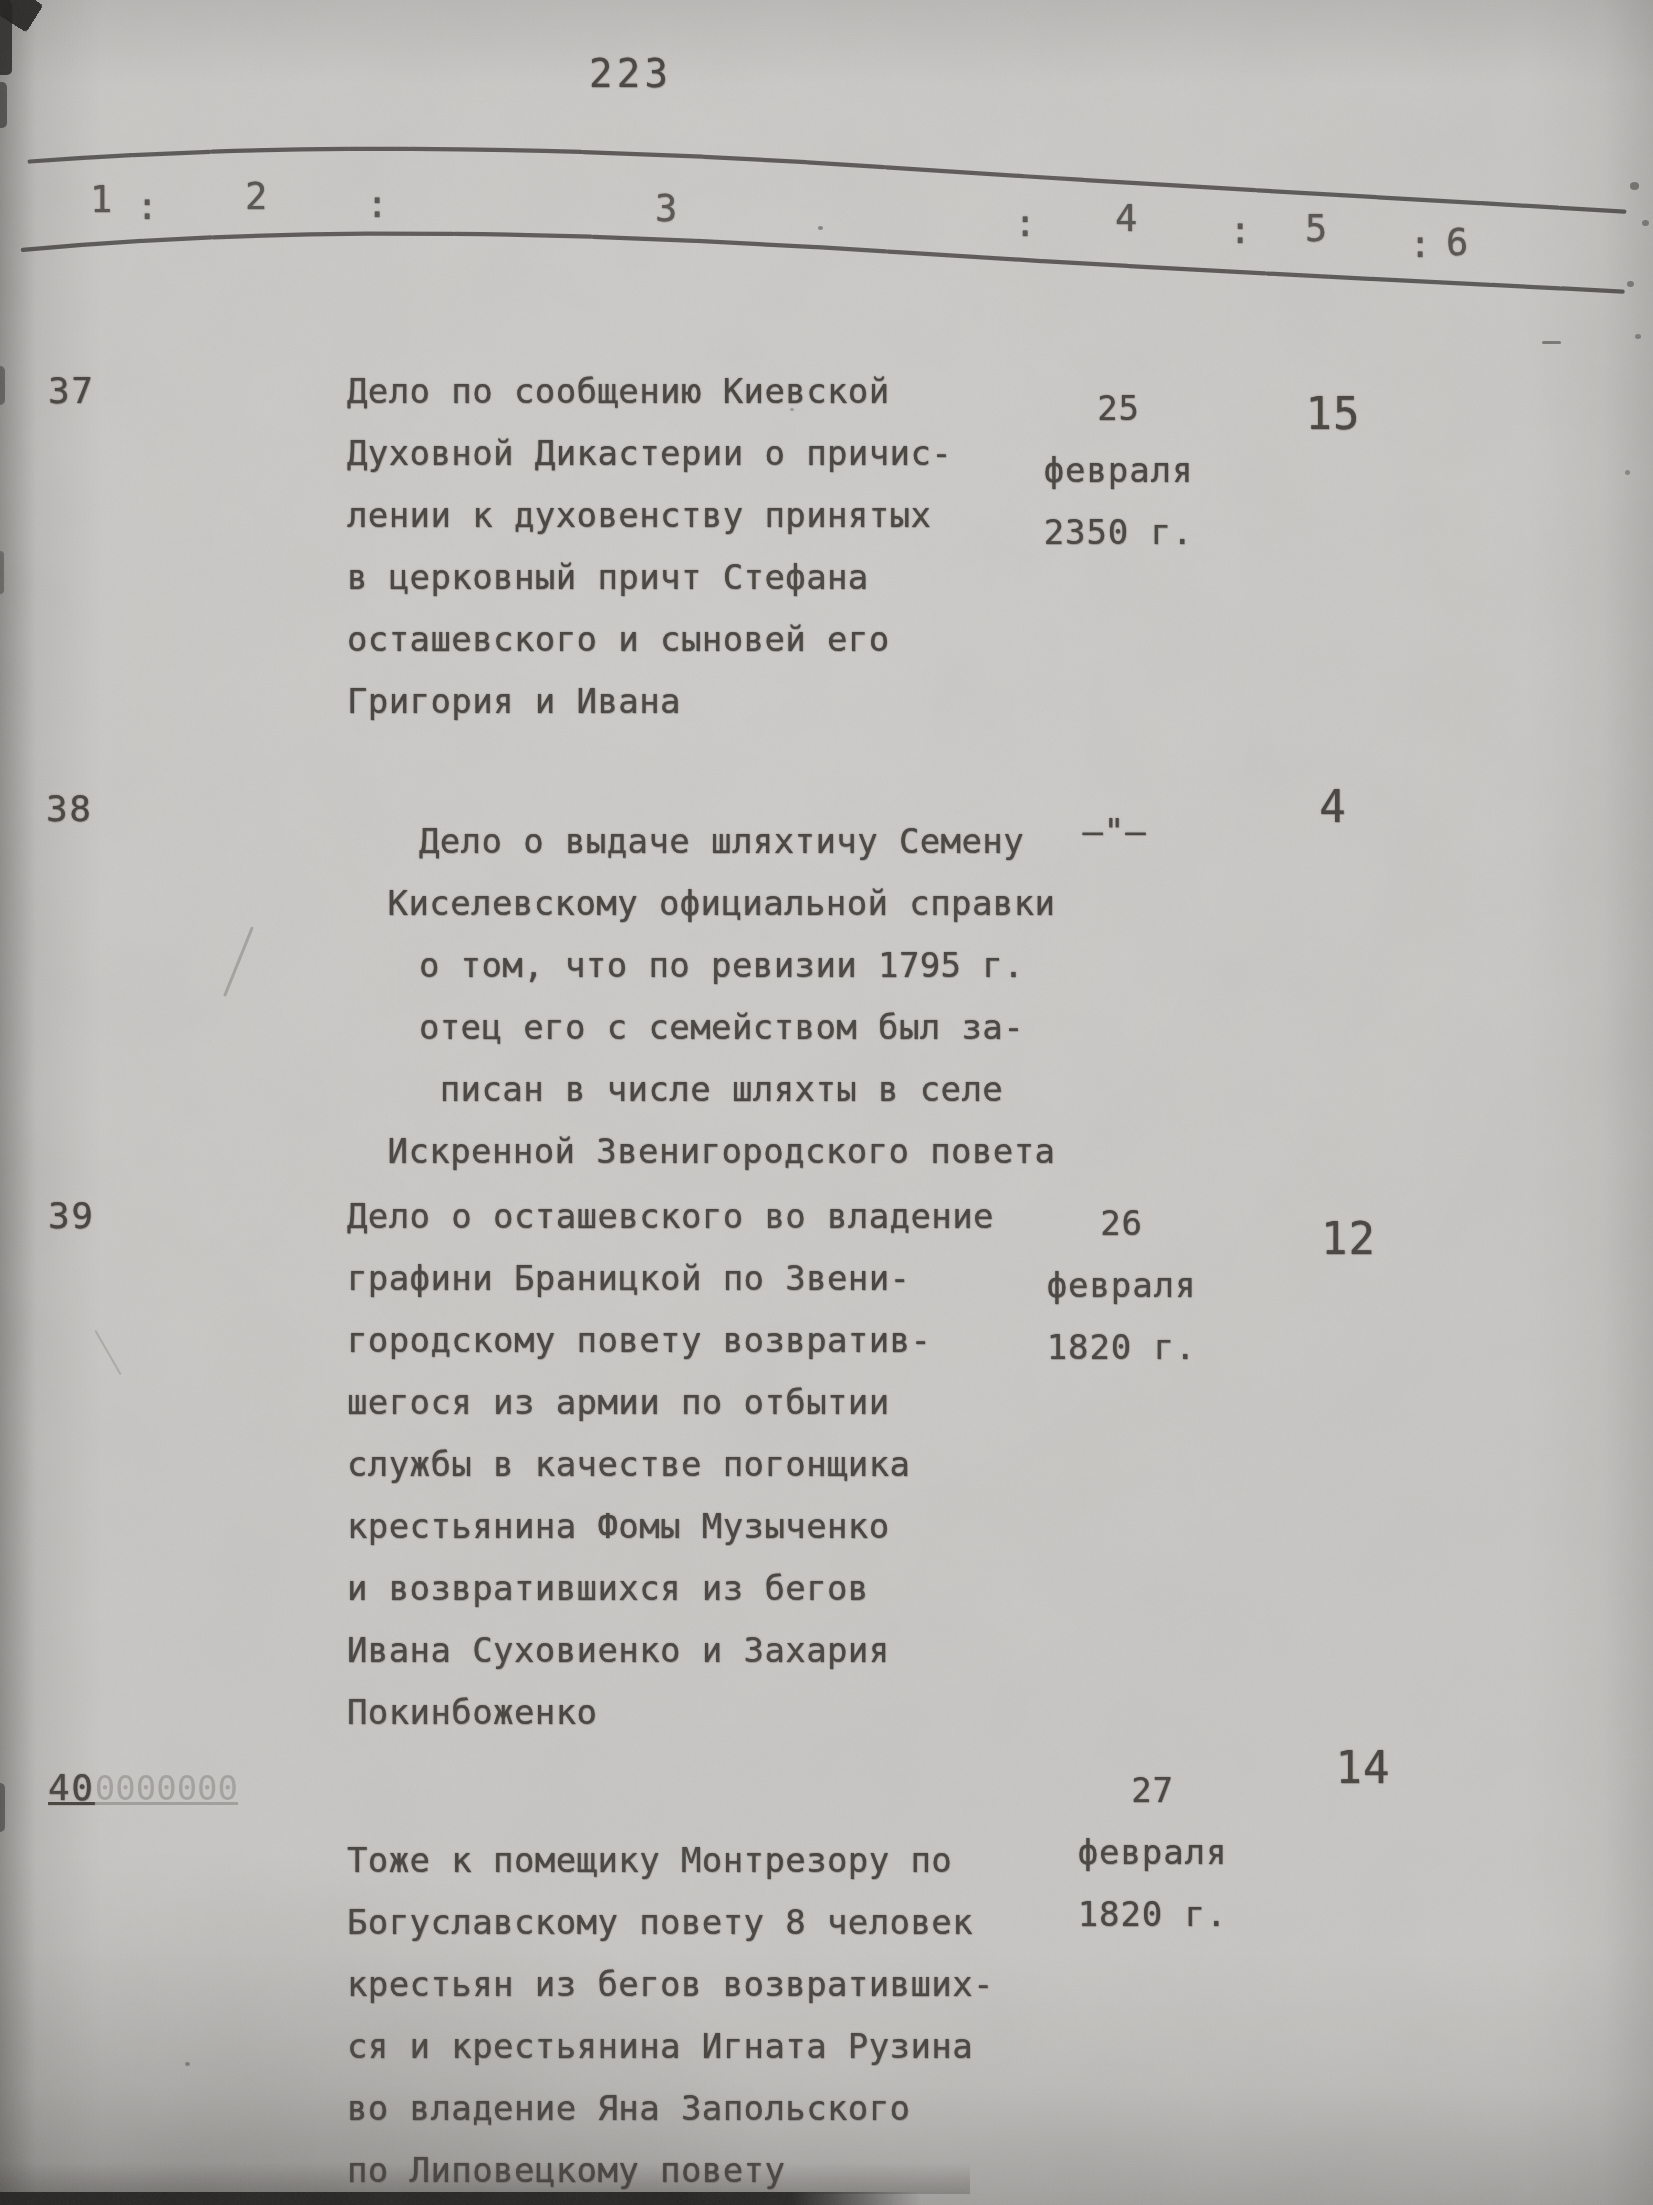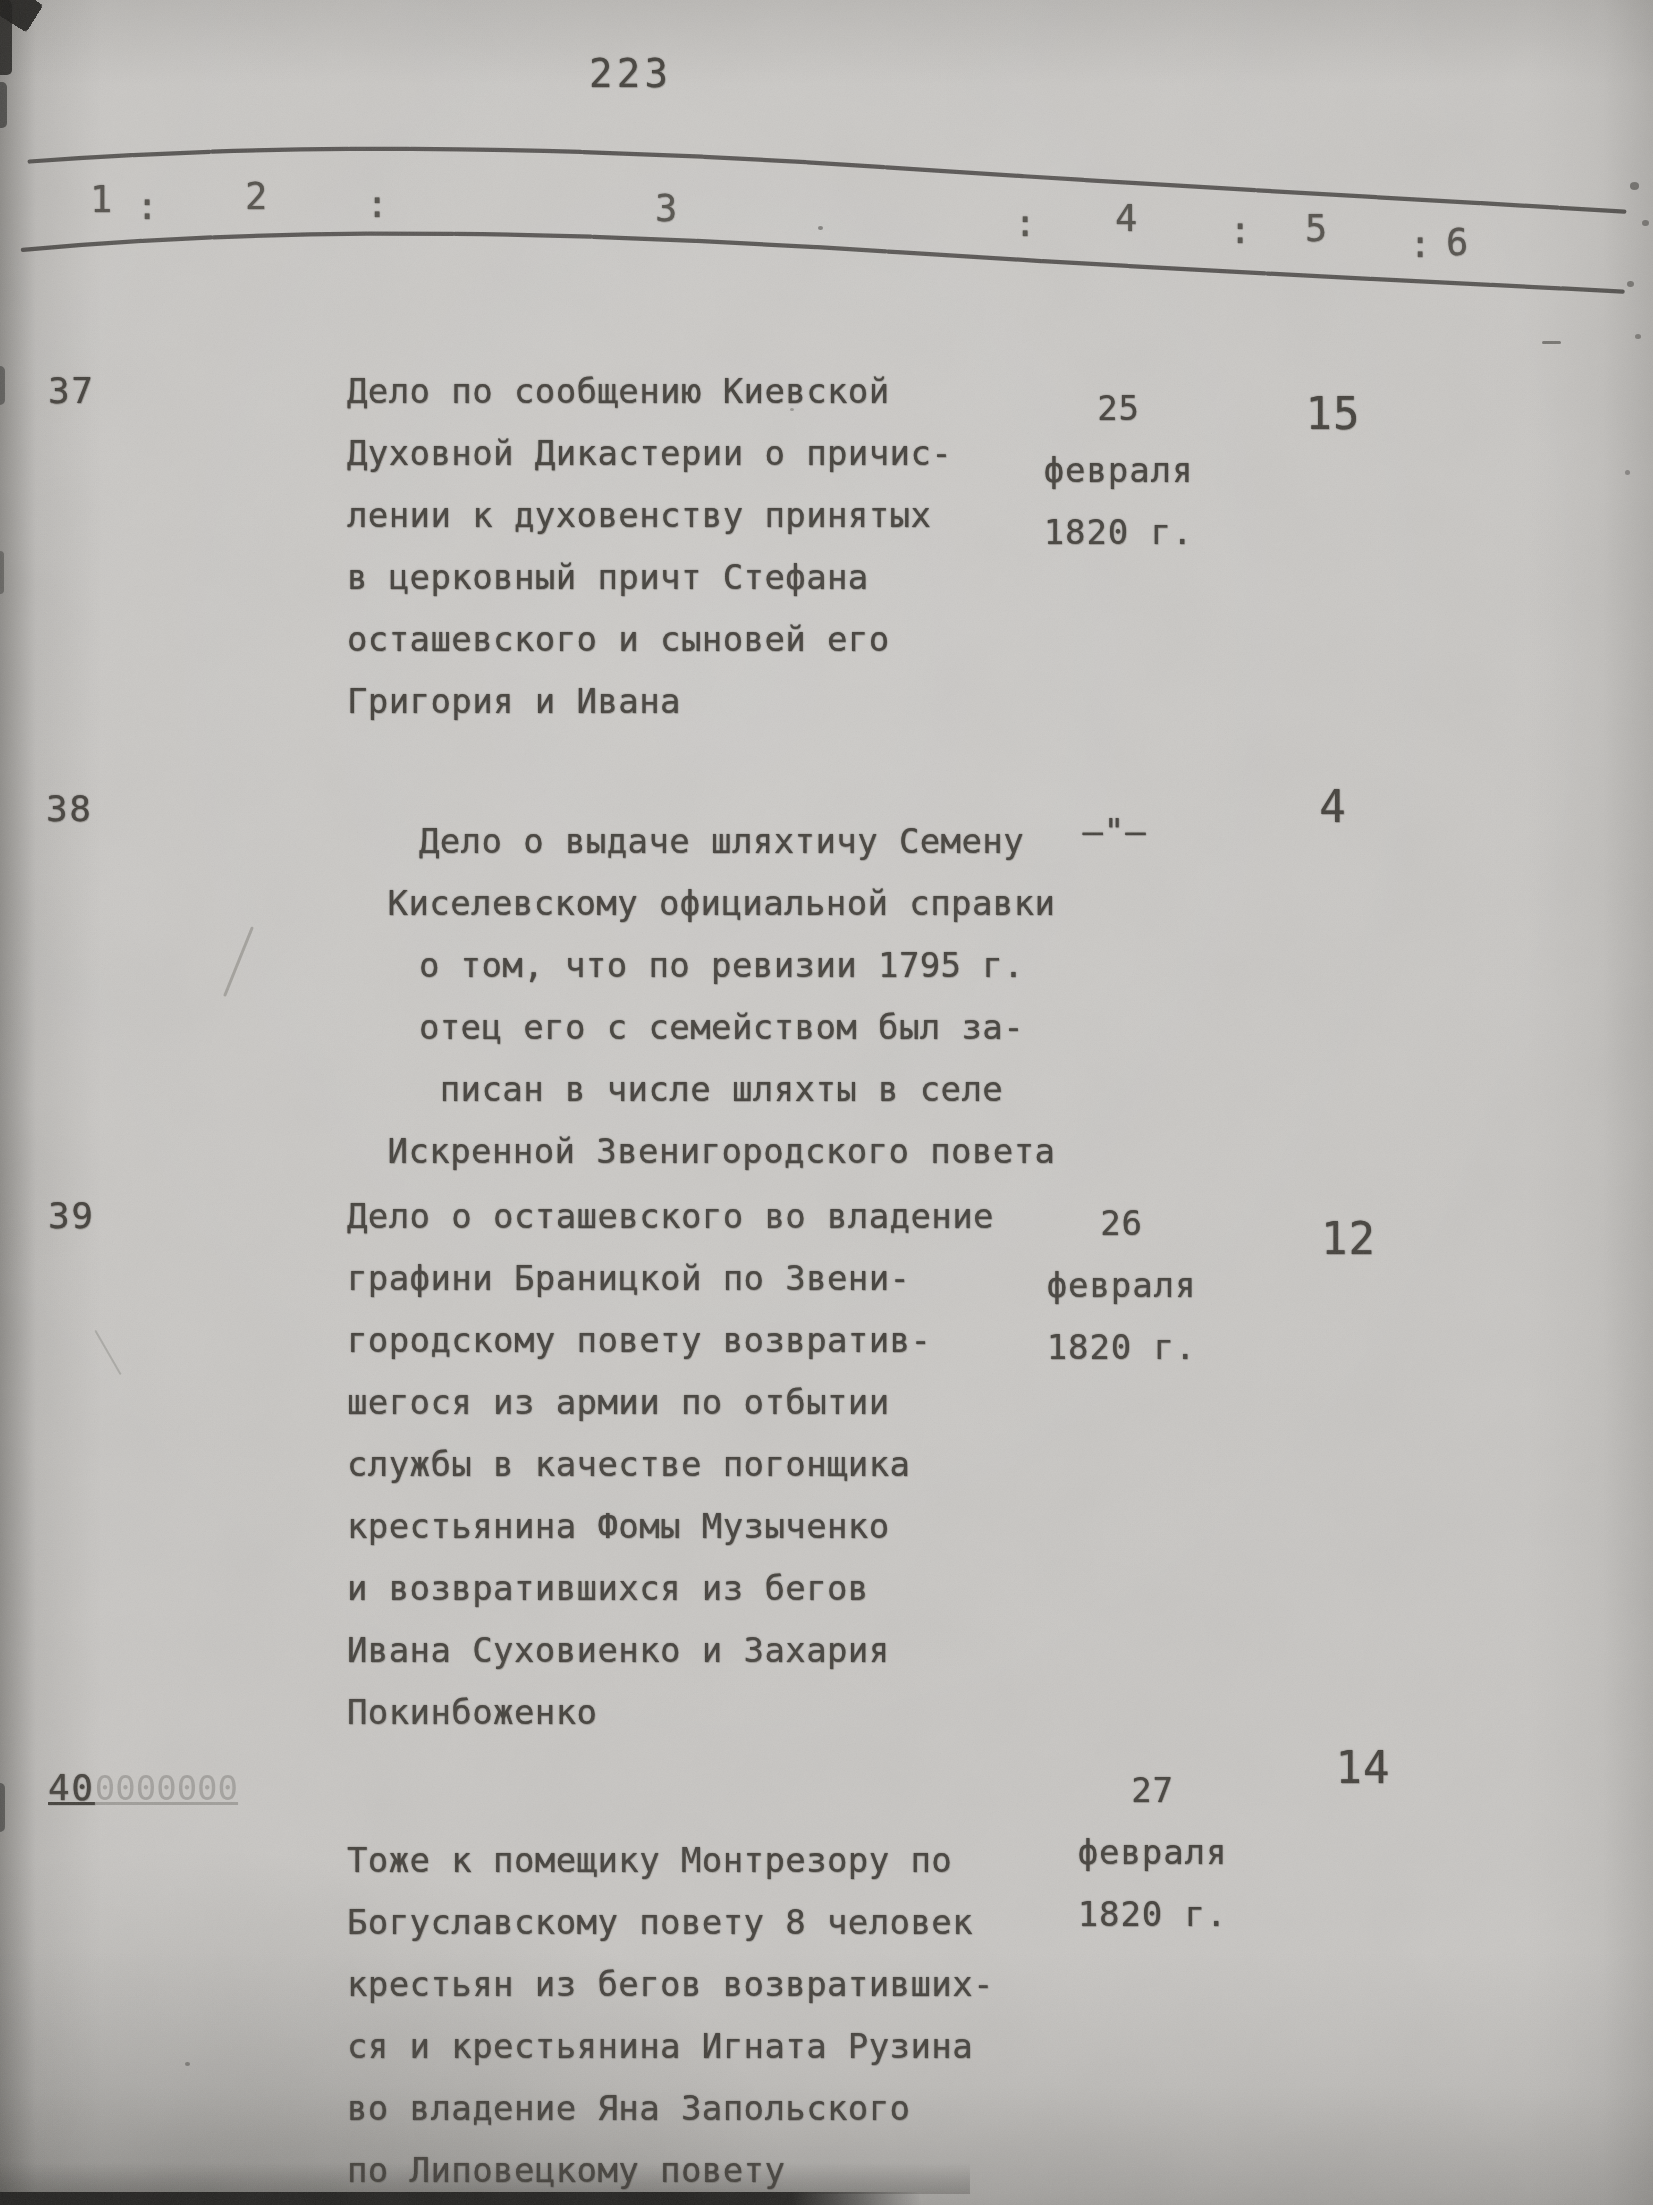--- a/index.html
+++ b/index.html
@@ -112,21 +112,21 @@
       <div>
         <span id="e37-num" class="rownum ink">37</span>
         <div id="e37-desc" class="desc ink">Дело по сообщению Киевской
 Духовной Дикастерии о причис-
 лении к духовенству принятых
 в церковный причт Стефана
 осташевского и сыновей его
 Григория и Ивана</div>
         <div id="e37-date" class="datecol ink">25
 февраля
-1820 г.</div>
+2350 г.</div>
         <div id="e37-sheets" class="sheets ink">15</div>
       </div>
 
       <div>
         <span id="e38-num" class="rownum ink">38</span>
         <div id="e38-desc" class="desc ink">Дело о выдаче шляхтичу Семену
 Киселевскому официальной справки
 о том, что по ревизии 1795 г.
 отец его с семейством был за-
 писан в числе шляхты в селе

